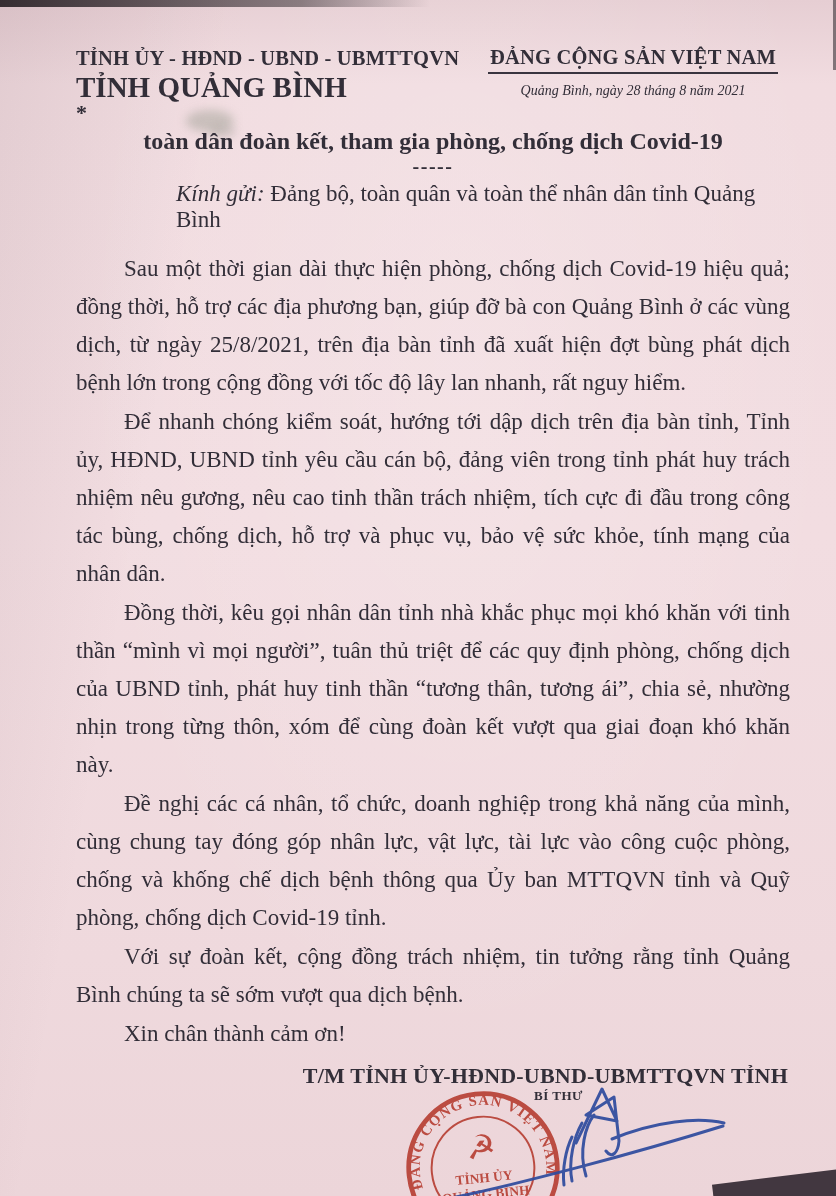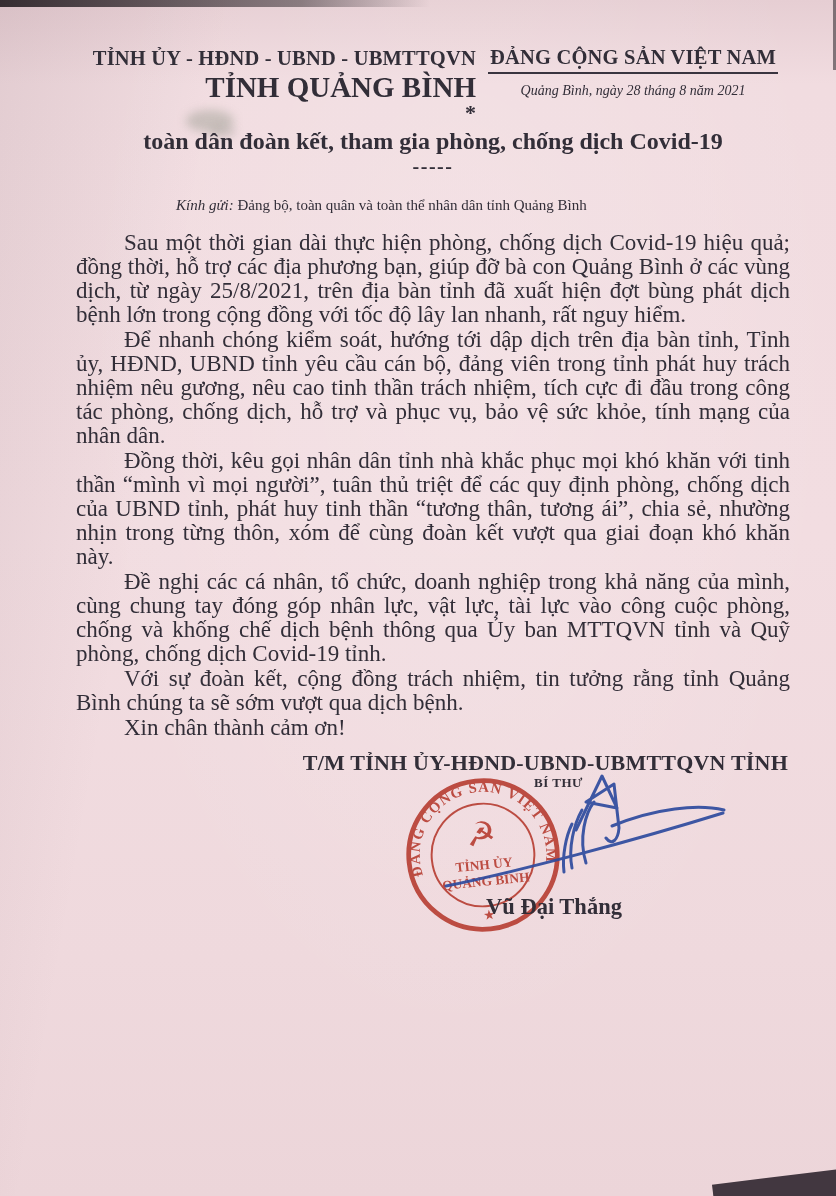--- a/index.html
+++ b/index.html
@@ -22,39 +22,39 @@
     background:#423740;transform:rotate(-7deg);}
   .smudge{position:absolute;left:186px;top:110px;width:48px;height:22px;border-radius:50%;
     background:rgba(108,124,104,.30);filter:blur(5px);}
   .smudge2{position:absolute;left:210px;top:126px;width:26px;height:12px;border-radius:50%;
     background:rgba(108,118,104,.22);filter:blur(4px);}
 
   .doc{position:absolute;inset:0;padding:46px 46px 0 76px;}
 
   
   .hdr{display:flex;align-items:flex-start;}
-  .hdr-left{width:400px;text-align:right;font-weight:bold;}
+  .hdr-left{width:400px;text-align:left;font-weight:bold;}
   .hdr-left .l1{font-size:20.5px;line-height:25px;letter-spacing:.2px;}
   .hdr-left .l2{font-size:29px;line-height:28px;margin-top:2px;}
   .hdr-left .star{font-size:22px;line-height:20px;margin-top:2px;font-weight:bold;}
   .hdr-right{flex:1;text-align:center;}
   .party{display:inline-block;font-weight:bold;font-size:20.5px;letter-spacing:.2px;
     border-bottom:2px solid #39343f;padding:0 2px 3px 2px;}
   .dateline{font-style:italic;font-size:14px;margin-top:9px;}
 
   
   .title{ text-align:center;font-weight:bold;font-size:26px;margin-top:22px;letter-spacing:.5px;}
   .subtitle{text-align:center;font-weight:bold;font-size:24px;margin-top:5px;}
   .dashes{text-align:center;font-weight:bold;font-size:20px;letter-spacing:1.5px;line-height:14px;margin-top:4px;}
 
   
-  .salutation{font-size:15px;margin-top:24px;padding-left:100px;}
+  .salutation{font-size:23px;margin-top:8px;padding-left:100px;}
   .salutation .lbl{font-style:italic;}
   .body{margin-top:17px;}
-  .body p{font-size:23px;line-height:24px;text-align:justify;text-indent:48px;margin:0 0 1px 0;}
+  .body p{font-size:23px;line-height:38px;text-align:justify;text-indent:48px;margin:0 0 1px 0;}
   .closing{font-size:23px;line-height:27.4px;text-indent:48px;margin:0;}
 
   
   .sig{position:relative;height:220px;margin-top:8px;}
   .authority{position:absolute;top:2px;right:2px;font-weight:bold;font-size:22px;letter-spacing:.2px;}
   .role{position:absolute;top:27px;left:458px;font-weight:bold;font-size:13px;letter-spacing:.5px;}
   .stamp{position:absolute;left:328px;top:28px;opacity:.88;transform:rotate(-6deg);}
   .autograph{position:absolute;left:360px;top:20px;opacity:.92;}
   .signer{position:absolute;left:410px;top:146px;font-weight:bold;font-size:22.5px;width:240px;}
 </style>
@@ -85,21 +85,21 @@
 
     <div class="subtitle">toàn dân đoàn kết, tham gia phòng, chống dịch Covid-19</div>
     <div class="dashes">-----</div>
 
     <div class="salutation">
       <span class="lbl">Kính gửi:</span><span> Đảng bộ, toàn quân và toàn thể nhân dân tỉnh Quảng Bình</span>
     </div>
 
     <div class="body">
       <p>Sau một thời gian dài thực hiện phòng, chống dịch Covid-19 hiệu quả; đồng thời, hỗ trợ các địa phương bạn, giúp đỡ bà con Quảng Bình ở các vùng dịch, từ ngày 25/8/2021, trên địa bàn tỉnh đã xuất hiện đợt bùng phát dịch bệnh lớn trong cộng đồng với tốc độ lây lan nhanh, rất nguy hiểm.</p>
-      <p>Để nhanh chóng kiểm soát, hướng tới dập dịch trên địa bàn tỉnh, Tỉnh ủy, HĐND, UBND tỉnh yêu cầu cán bộ, đảng viên trong tỉnh phát huy trách nhiệm nêu gương, nêu cao tinh thần trách nhiệm, tích cực đi đầu trong công tác phòng, chống dịch, hỗ trợ và phục vụ, bảo vệ sức khỏe, tính mạng của nhân dân.</p>
+      <p>Để nhanh chóng kiểm soát, hướng tới dập dịch trên địa bàn tỉnh, Tỉnh ủy, HĐND, UBND tỉnh yêu cầu cán bộ, đảng viên trong tỉnh phát huy trách nhiệm nêu gương, nêu cao tinh thần trách nhiệm, tích cực đi đầu trong công tác bùng, chống dịch, hỗ trợ và phục vụ, bảo vệ sức khỏe, tính mạng của nhân dân.</p>
       <p>Đồng thời, kêu gọi nhân dân tỉnh nhà khắc phục mọi khó khăn với tinh thần “mình vì mọi người”, tuân thủ triệt để các quy định phòng, chống dịch của UBND tỉnh, phát huy tinh thần “tương thân, tương ái”, chia sẻ, nhường nhịn trong từng thôn, xóm để cùng đoàn kết vượt qua giai đoạn khó khăn này.</p>
       <p>Đề nghị các cá nhân, tổ chức, doanh nghiệp trong khả năng của mình, cùng chung tay đóng góp nhân lực, vật lực, tài lực vào công cuộc phòng, chống và khống chế dịch bệnh thông qua Ủy ban MTTQVN tỉnh và Quỹ phòng, chống dịch Covid-19 tỉnh.</p>
       <p>Với sự đoàn kết, cộng đồng trách nhiệm, tin tưởng rằng tỉnh Quảng Bình chúng ta sẽ sớm vượt qua dịch bệnh.</p>
       <p class="closing">Xin chân thành cảm ơn!</p>
     </div>
 
     <div class="sig">
       <div class="authority">T/M TỈNH ỦY-HĐND-UBND-UBMTTQVN TỈNH</div>
       <div class="role">BÍ THƯ</div>
 

